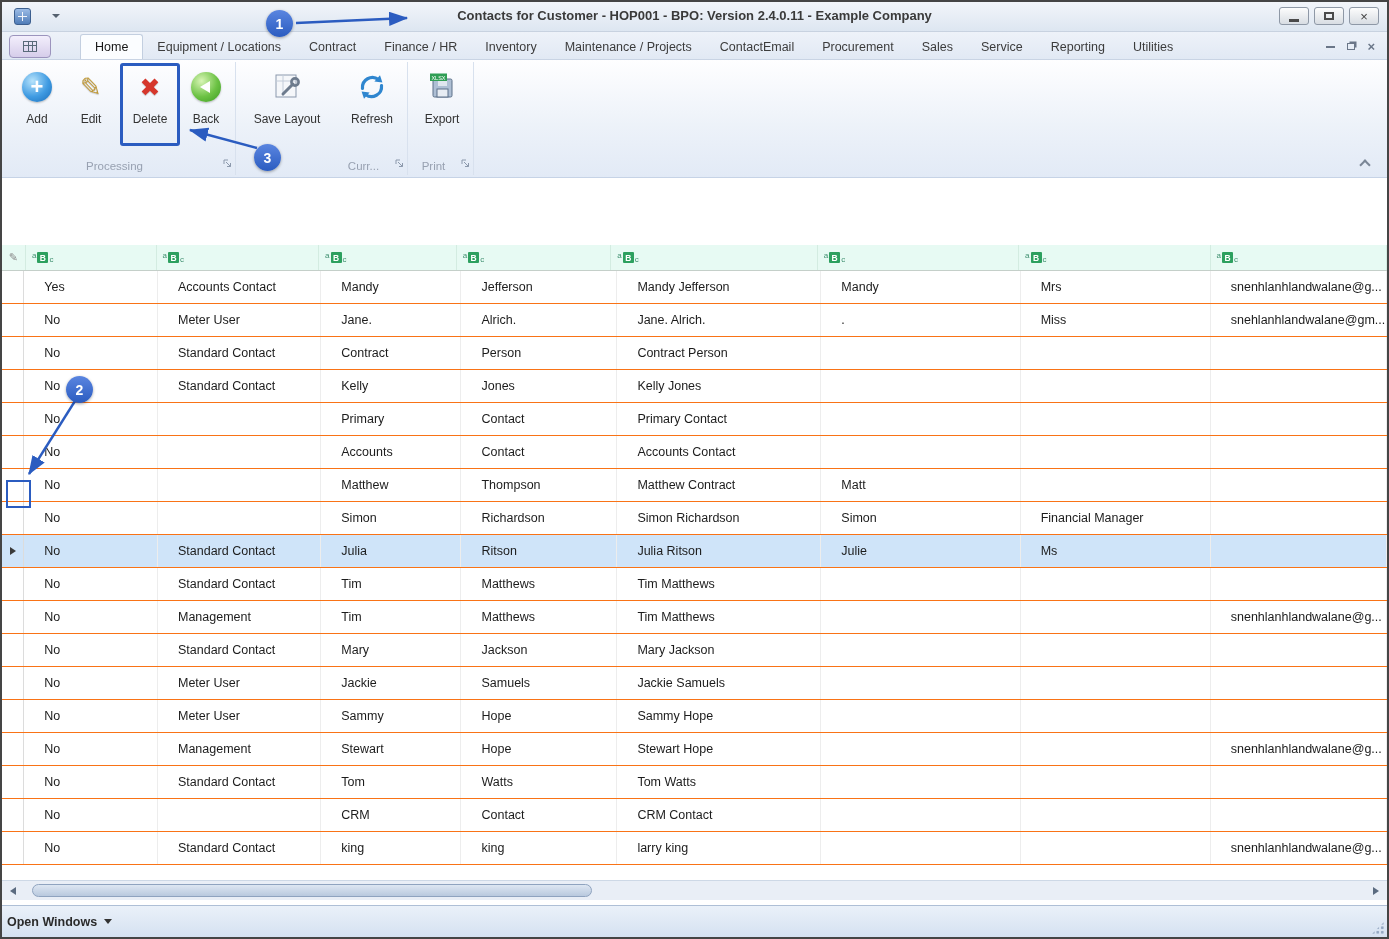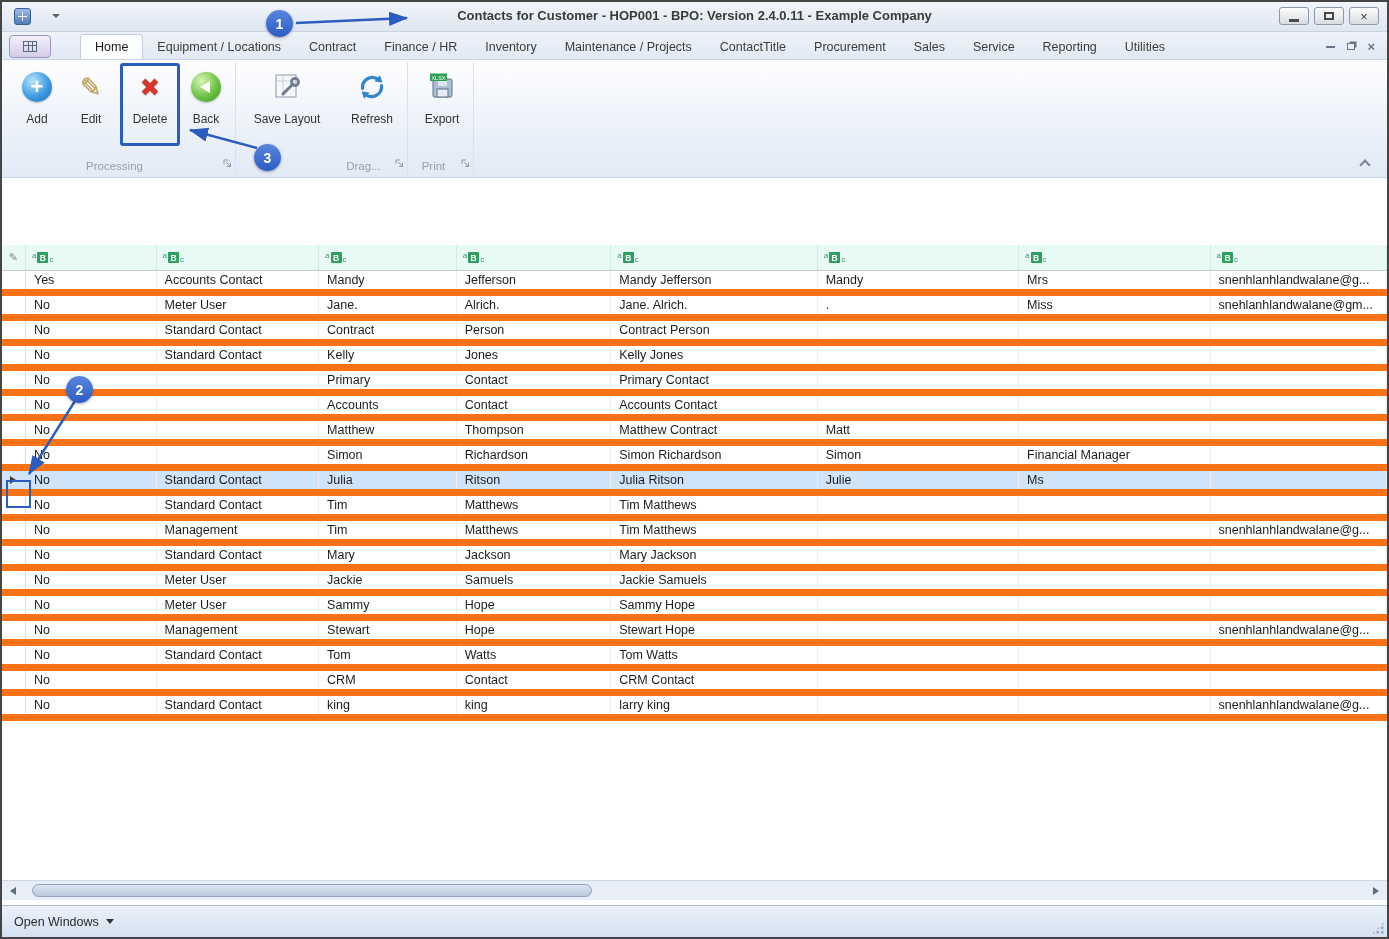--- a/index.html
+++ b/index.html
@@ -93,41 +93,41 @@
   .fcell { border-right:1px solid #d3ece1; display:flex; align-items:center; padding-left:6px; }
   .fcell.ind { width:24px; padding:0; justify-content:center; }
   .pencil { font-family:"DejaVu Sans",sans-serif; font-size:11px; color:#8a8a8a; }
   .abc { display:inline-flex; align-items:center; }
   .abc .a { font-size:8px; color:#3f8f6f; margin-right:1px; transform:translateY(-2px); }
   .abc .b { width:11px; height:11px; background:var(--abc-green,#2da05f); color:#fff; font-size:8.5px; font-weight:bold;
     display:flex; align-items:center; justify-content:center; border-radius:1px; }
   .abc .c { font-size:8px; color:#3f8f6f; margin-left:1px; transform:translateY(2px); }
 
   .gbody { position:absolute; left:0; top:269px; width:100%; }
-  .grow { display:flex; height:25px; border-bottom:7px solid #f97316; background:#fff; }
+  .grow { display:flex; height:33px; border-bottom:1px solid #f97316; background:#fff;gap:12px; }
   .grow.selected { background:var(--selected-row,#cfe4f9); }
   .gcell { border-right:1px solid #ededed; padding-left:8px; display:flex; align-items:center;
     font-size:12.5px; color:#1c1c1c; overflow:hidden; white-space:nowrap; }
   .gcell.ind { width:24px; padding:0; justify-content:center; border-right:1px solid #dcdcdc; }
   .tri { width:0; height:0; border-left:6px solid #3a3a3a; border-top:4.5px solid transparent; border-bottom:4.5px solid transparent; }
 
   
   .hscroll { position:absolute; left:0; top:878px; width:100%; height:20px; background:#e9eef6; border-top:1px solid #cdd8e6; }
   .sb-left { position:absolute; left:8px; top:6px; width:0; height:0;
     border-right:6px solid #5b6b80; border-top:4.5px solid transparent; border-bottom:4.5px solid transparent; }
   .sb-right { position:absolute; right:8px; top:6px; width:0; height:0;
     border-left:6px solid #5b6b80; border-top:4.5px solid transparent; border-bottom:4.5px solid transparent; }
   .sb-thumb { position:absolute; left:30px; top:3px; width:560px; height:13px;
     background:linear-gradient(#dde6f2,#b9c9de); border:1px solid #8fa3bf; border-radius:7px; }
 
   
   .statusbar { position:absolute; left:0; top:903px; width:100%; bottom:0;
     background:linear-gradient(#eaf1f9,#d5e1f1); border-top:1px solid #aebfd6;
     display:flex; align-items:center; font-size:12.5px; color:#2b2b2b; }
-  .open-windows { margin-left:12px; display:flex; align-items:center; gap:7px; }
+  .open-windows { margin-left:5px; display:flex; align-items:center; gap:7px;font-weight:bold; }
   .caret-down { width:0; height:0; border-top:5px solid #333; border-left:4px solid transparent; border-right:4px solid transparent; }
   .status-right { margin-left:auto; display:flex; align-items:center; margin-right:34px; }
   .sep { width:1px; height:15px; background:#a9bad1; margin:0 13px; }
   .grip { position:absolute; right:2px; bottom:2px; width:14px; height:14px;
     background-image:radial-gradient(circle,#93a7c1 1.2px,transparent 1.5px); background-size:4.5px 4.5px;
     clip-path:polygon(100% 0,100% 100%,0 100%); }
 
   
   .annot-svg { position:absolute; left:0; top:0; pointer-events:none; z-index:60; }
   .acircle { position:absolute; width:27px; height:27px; border-radius:50%; z-index:61;
@@ -167,21 +167,21 @@
     <div class="app-btn">
       <span class="grid-glyph"></span>
     </div>
     <div class="tab-strip">
         <div class="tab active">Home</div>
         <div class="tab">Equipment / Locations</div>
         <div class="tab">Contract</div>
         <div class="tab">Finance / HR</div>
         <div class="tab">Inventory</div>
         <div class="tab">Maintenance / Projects</div>
-        <div class="tab">ContactTitle</div>
+        <div class="tab">ContactEmail</div>
         <div class="tab">Procurement</div>
         <div class="tab">Sales</div>
         <div class="tab">Service</div>
         <div class="tab">Reporting</div>
         <div class="tab">Utilities</div>
       </div>
     <div class="ribbon-controls">
       <span class="rc-min"></span>
       <span class="rc-restore"></span>
       <span class="rc-close">×</span>
@@ -190,21 +190,21 @@
 
   <div class="ribbon">
     <div class="grp grp-processing">
       <div class="grp-cap">Processing</div>
       <span class="launcher"><svg width="9" height="9">
             <path d="M1 1 v4 M1 1 h4" stroke="#8c99ac" fill="none"></path>
             <path d="M3 3 L7.5 7.5 M7.5 7.5 v-3.5 M7.5 7.5 h-3.5" stroke="#8c99ac" fill="none"></path>
           </svg></span>
     </div>
     <div class="grp grp-current">
-      <div class="grp-cap">Drag...</div>
+      <div class="grp-cap">Curr...</div>
       <span class="launcher"><svg width="9" height="9">
             <path d="M1 1 v4 M1 1 h4" stroke="#8c99ac" fill="none"></path>
             <path d="M3 3 L7.5 7.5 M7.5 7.5 v-3.5 M7.5 7.5 h-3.5" stroke="#8c99ac" fill="none"></path>
           </svg></span>
     </div>
     <div class="grp grp-print">
       <div class="grp-cap">Print</div>
       <span class="launcher"><svg width="9" height="9">
             <path d="M1 1 v4 M1 1 h4" stroke="#8c99ac" fill="none"></path>
             <path d="M3 3 L7.5 7.5 M7.5 7.5 v-3.5 M7.5 7.5 h-3.5" stroke="#8c99ac" fill="none"></path>

